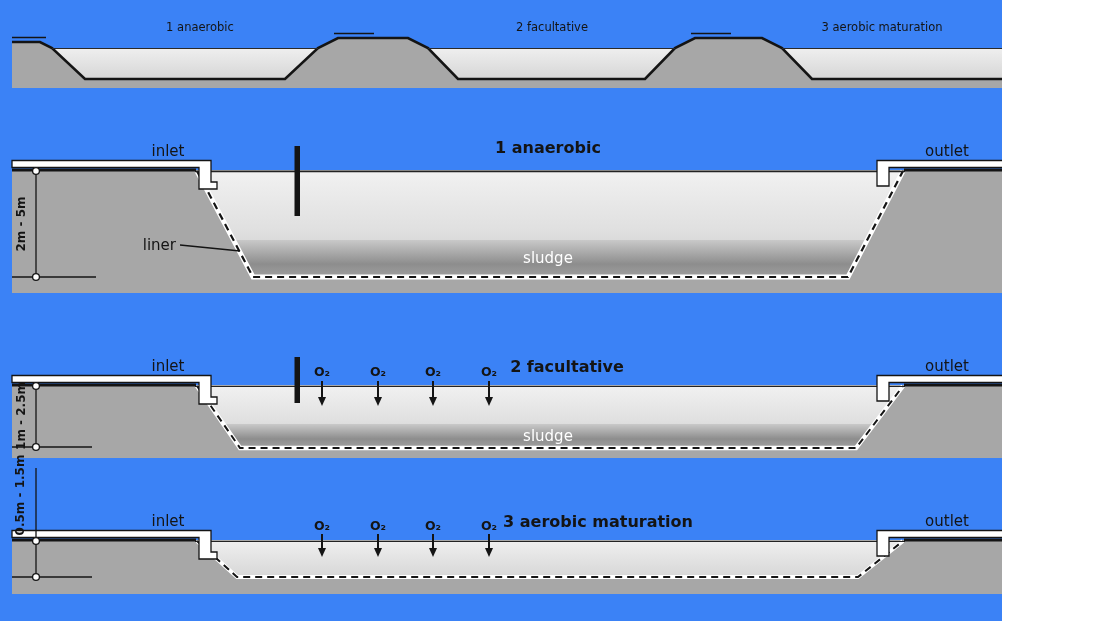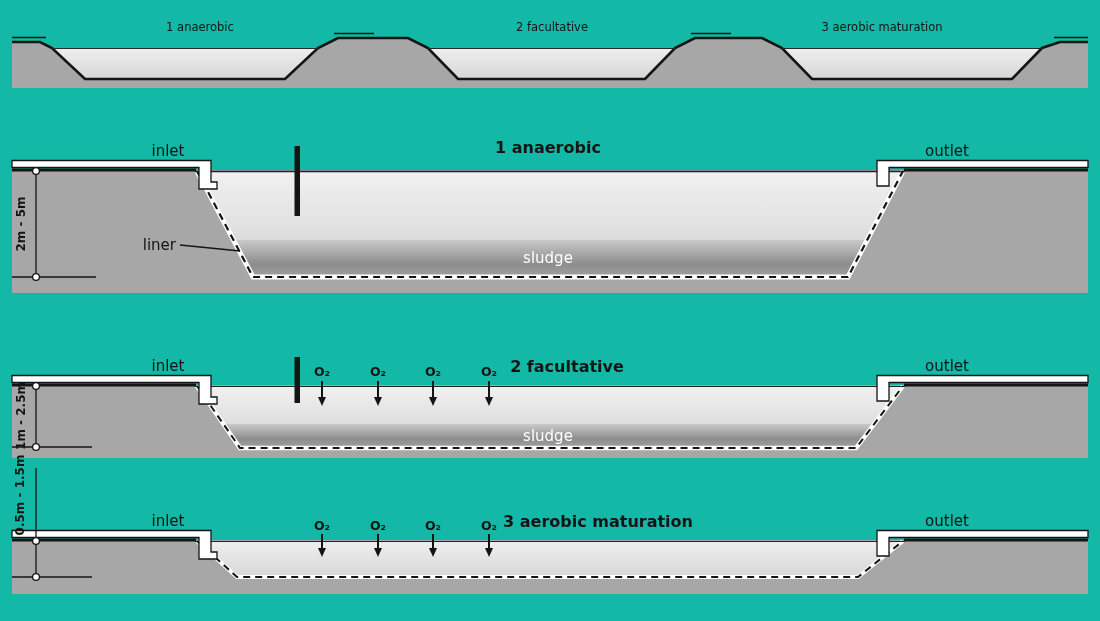--- a/index.html
+++ b/index.html
@@ -1,16 +1,16 @@
 <!DOCTYPE html>
 <html><head>
 <meta charset="utf-8">
 <style>
   html,body{margin:0;padding:0;background:#ffffff;}
-  .canvas{position:relative;width:1100px;height:621px;background:#14b8a6;overflow:hidden;
+  .canvas{position:relative;width:1002px;height:621px;background:#3b82f6;overflow:hidden;
           font-family:"DejaVu Sans","Liberation Sans",sans-serif;}
   svg{display:block;}
   text{fill:#141414;}
   .lbl{font-size:15px;}
   .ttl{font-size:16px;font-weight:bold;}
   .sml{font-size:11.5px;}
   .o2{font-size:12.5px;font-weight:bold;}
   .dim{font-size:12px;font-weight:bold;}
   .sludge-txt{font-size:15px;fill:#ffffff;}
 </style>

